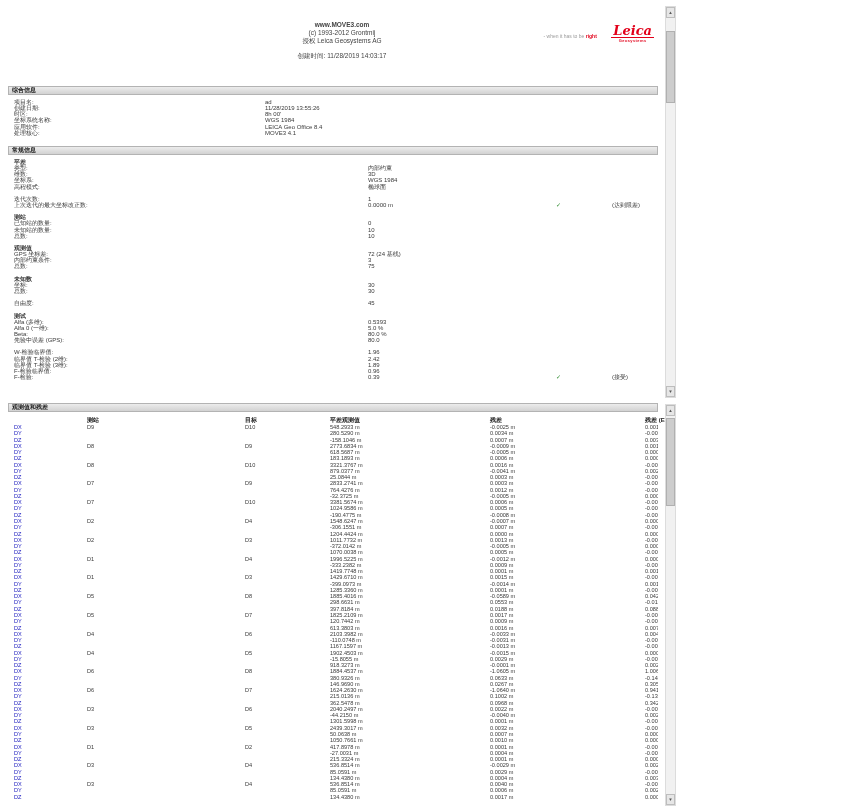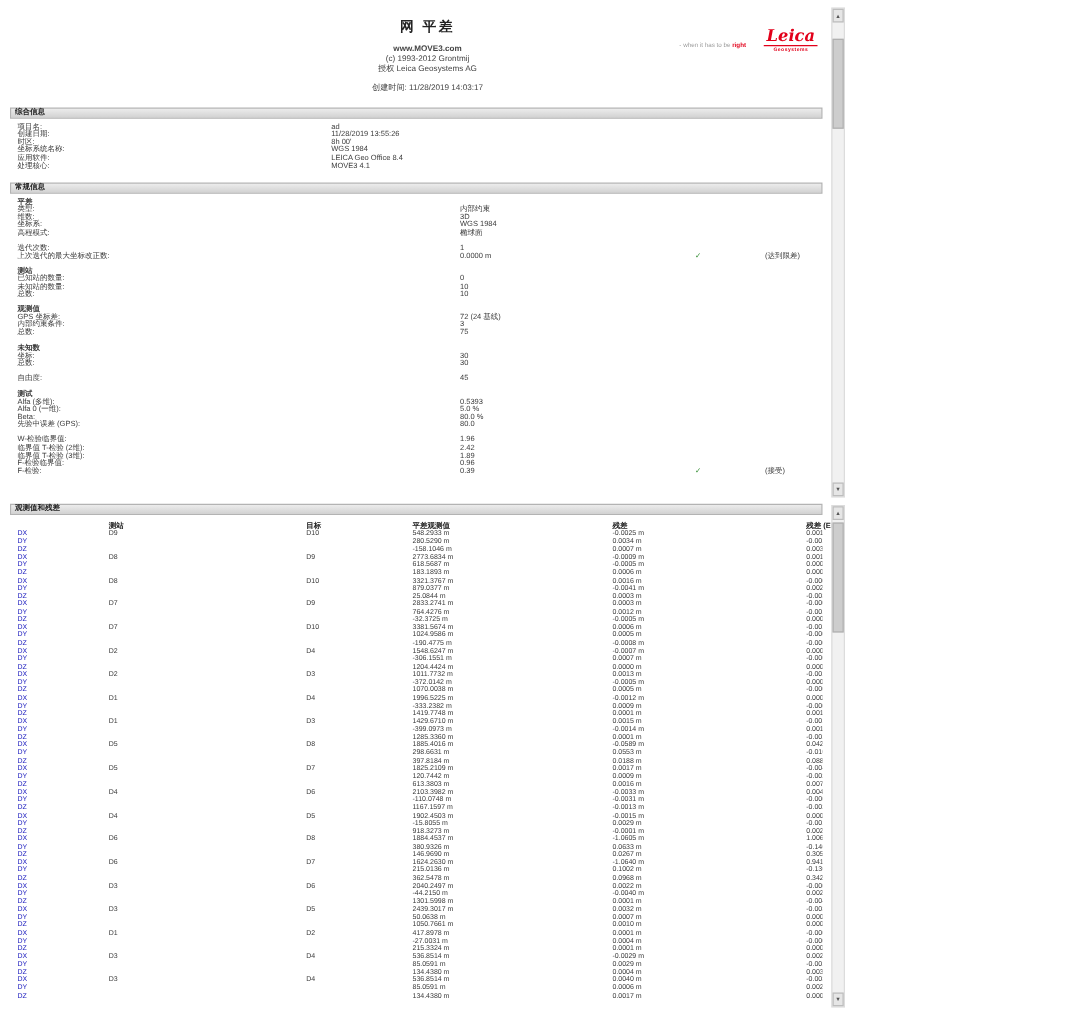--- a/index.html
+++ b/index.html
@@ -65,21 +65,20 @@
 
   <div class="brand">
     <span class="tagline"><span>- when it has to be </span><span class="accent">right</span></span>
     <span class="logo">
       <span class="logo-main" style="display:block;">Leica</span>
       <span class="logo-sub" style="display:block;">Geosystems</span>
     </span>
   </div>
 
   <div class="head">
-    <div class="title">网 平差</div>
     <div class="sub bold">www.MOVE3.com</div>
     <div class="sub">(c) 1993-2012 Grontmij</div>
     <div class="sub">授权 Leica Geosystems AG</div>
     <div class="sub created">创建时间: 11/28/2019 14:03:17</div>
   </div>
 
   <div class="secbar" style="top:86px;"><span>综合信息</span></div>
   <div class="kv kv1" style="top:99px;">
 
   <div class="kvrow" data-kind="row">

